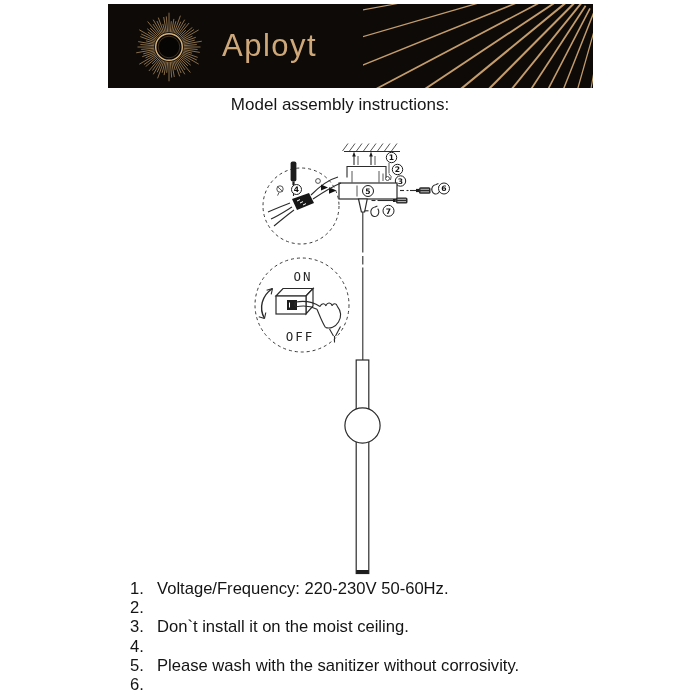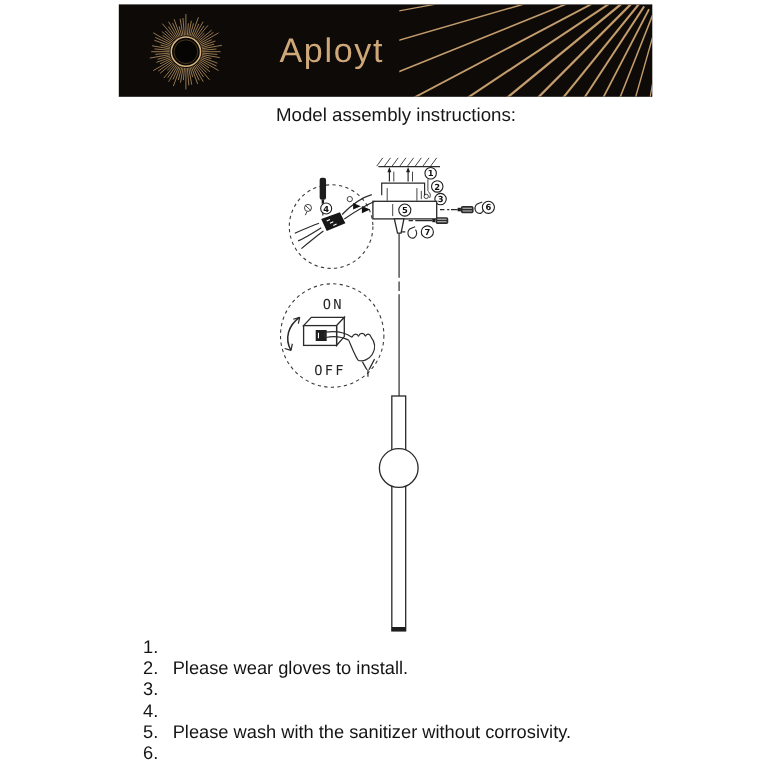--- a/index.html
+++ b/index.html
@@ -3,25 +3,25 @@
 <meta charset="utf-8">
 <style>
   html,body{margin:0;padding:0;background:#ffffff;}
   .page{position:relative;width:700px;height:700px;background:#fff;overflow:hidden;
         font-family:"Liberation Sans",sans-serif;color:#1a1a1a;}
   
   .banner{position:absolute;left:108px;top:4px;width:485px;height:84px;
           background:#0d0a08;overflow:hidden;}
   .banner .logo{position:absolute;left:15px;top:2px;}
   .banner .brand{position:absolute;left:114px;top:24px;font-size:31px;
-                 color:#cfa87a;letter-spacing:1.5px;font-weight:400;margin-left:32px;}
+                 color:#cfa87a;letter-spacing:1.5px;font-weight:400;}
   .banner .rays{position:absolute;right:0;top:0;}
   
   .titleblock{position:absolute;left:0;top:94px;width:680px;text-align:center;
-              font-size:17px;line-height:21px;color:#161616;font-weight:500;padding-left:20px;}
+              font-size:17px;line-height:21px;color:#161616;font-weight:500;}
   
   .diagram{position:absolute;left:240px;top:138px;pointer-events:none;}
   .diagram .ln{stroke:#2b2b2b;stroke-width:1.1;fill:none;}
   .diagram .thin{stroke:#2b2b2b;stroke-width:.8;fill:none;}
   .diagram .fillw{fill:#fff;stroke:#2b2b2b;stroke-width:1.2;}
   .diagram .dark{fill:#1d1d1d;stroke:none;}
   .plc{fill:#fff;stroke:#1f1f1f;stroke-width:1;}
   .plt{font:700 7.6px "DejaVu Sans",sans-serif;fill:#101010;text-anchor:middle;}
   .swtxt{font:400 12.5px "DejaVu Sans Mono",monospace;fill:#262626;
          text-anchor:middle;letter-spacing:2px;}
@@ -308,27 +308,28 @@
     <g>
       <rect class="fillw" x="356.2" y="360" width="12.6" height="213.5"></rect>
       <circle class="fillw" cx="362.5" cy="425.5" r="17.6"></circle>
       <rect class="dark" x="356.2" y="570" width="12.6" height="3.8"></rect>
     </g>
   </svg>
 
   <div class="instructions">
     <div class="row">
       <span class="num">1.</span>
+      <span>Voltage/Frequency: 220-230V 50-60Hz.</span>
     </div>
     <div class="row">
       <span class="num">2.</span>
-      <span>Please wear gloves to install.</span>
     </div>
     <div class="row">
       <span class="num">3.</span>
+      <span>Don`t install it on the moist ceiling.</span>
     </div>
     <div class="row">
       <span class="num">4.</span>
     </div>
     <div class="row">
       <span class="num">5.</span>
       <span>Please wash with the sanitizer without corrosivity.</span>
     </div>
     <div class="row">
       <span class="num">6.</span>

